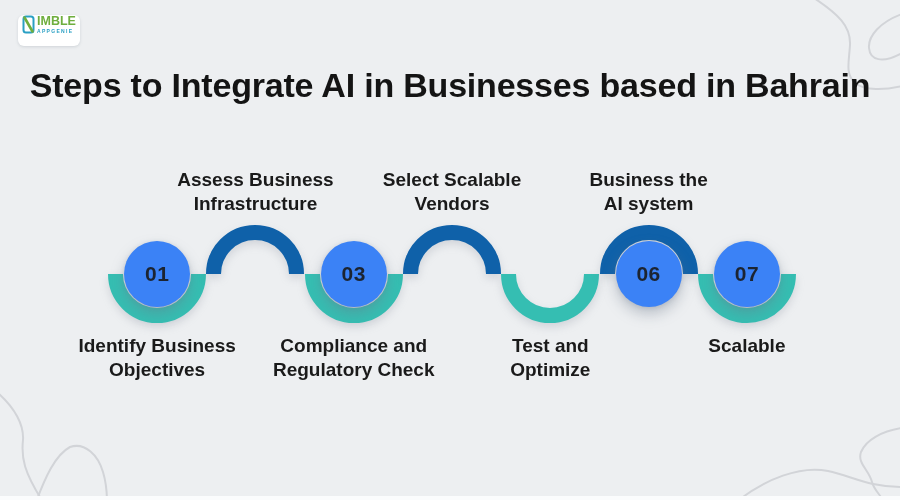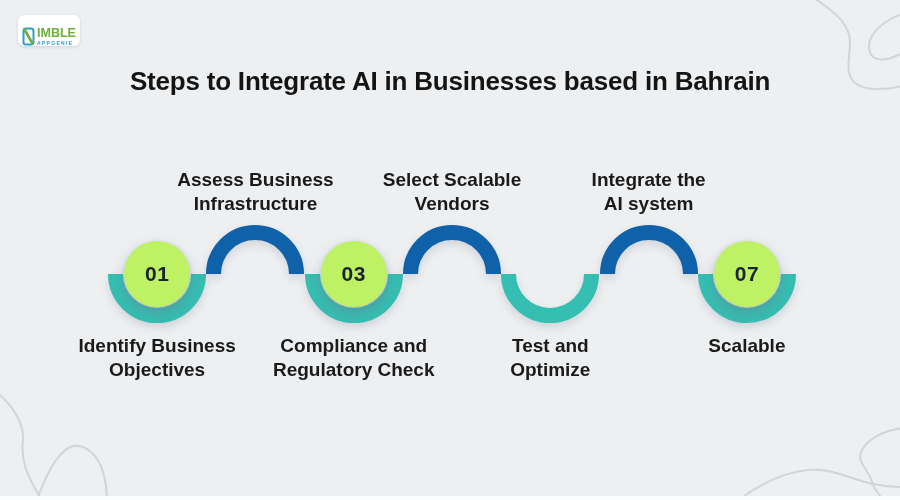--- a/index.html
+++ b/index.html
@@ -12,32 +12,32 @@
   }
 
   
   #squiggles { position:absolute; inset:0; }
   #squiggles path { fill:none; stroke:var(--squiggle); stroke-width:2; stroke-linecap:round; }
 
   
   .logo-card {
     position:absolute; left:18px; top:15px; width:62px; height:31px;
     background:#ffffff; border-radius:6px;
-    display:flex; align-items:flex-end; justify-content:center; gap:2px;
+    display:flex; align-items:flex-start; justify-content:center; gap:2px;
     box-shadow:0 1px 3px rgba(120,130,145,.25);
   }
   .logo-phone { flex:0 0 auto; }
   .logo-text { display:flex; flex-direction:column; line-height:1; }
   .logo-main { font-size:12.5px; font-weight:bold; color:var(--logo_green); letter-spacing:0; }
   .logo-sub { font-size:5px; font-weight:bold; color:var(--logo_teal); letter-spacing:1.3px; margin-top:1.5px; }
 
   
   .page-title {
     position:absolute; left:0; top:66px; width:900px;
-    text-align:center; font-size:26px; font-weight:bold;
+    text-align:center; font-size:34px; font-weight:bold;
     color:var(--title); letter-spacing:-0.2px;
   }
 
   
   #steps-row {
     position:absolute; left:108px; top:225px; height:100px; display:flex;
   }
   .step { position:relative; width:98.3px; height:100px; }
 
   .arc-wrap {
@@ -50,21 +50,21 @@
     position:absolute; left:0; width:98px; height:98px; border-radius:50%;
     border:15px solid var(--arc-color); background:transparent;
   }
   .step.arc-bottom .ring { top:-49px; }
   .step.arc-top    .ring { top:0; }
   .step.arc-bottom { --arc-color: var(--teal); }
   .step.arc-top    { --arc-color: var(--blue); }
 
   .step-circle {
     position:absolute; left:16.15px; top:16px; width:66px; height:66px;
-    border-radius:50%; background:#bef264;
+    border-radius:50%; background:#3b82f6;
     box-shadow:0 7px 14px rgba(110,122,140,.40), 0 1px 4px rgba(110,122,140,.20);
     display:flex; align-items:center; justify-content:center; z-index:2;
   }
   .step-number { font-size:21px; font-weight:bold; color:var(--number); letter-spacing:0.5px; }
 
   .step-label {
     position:absolute; left:50%; transform:translateX(-50%); width:230px;
     text-align:center; font-size:19px; font-weight:bold; line-height:24px;
     color:var(--label); z-index:3;
   }
@@ -155,25 +155,28 @@
       <div class="l1">Test and</div>
       <div class="l2">Optimize</div>
     </div>
     <div class="arc-wrap">
       <div class="ring"></div>
     </div>
   </div>
 
   <div class="step arc-top">
     <div class="step-label">
-      <div class="l1">Integrate the</div>
+      <div class="l1">Business the</div>
       <div class="l2">AI system</div>
     </div>
     <div class="arc-wrap">
       <div class="ring"></div>
+    </div>
+    <div class="step-circle">
+      <span class="step-number num">06</span>
     </div>
   </div>
 
   <div class="step arc-bottom">
     <div class="step-label">
       <div class="l2">Scalable</div>
     </div>
     <div class="arc-wrap">
       <div class="ring"></div>
     </div>

